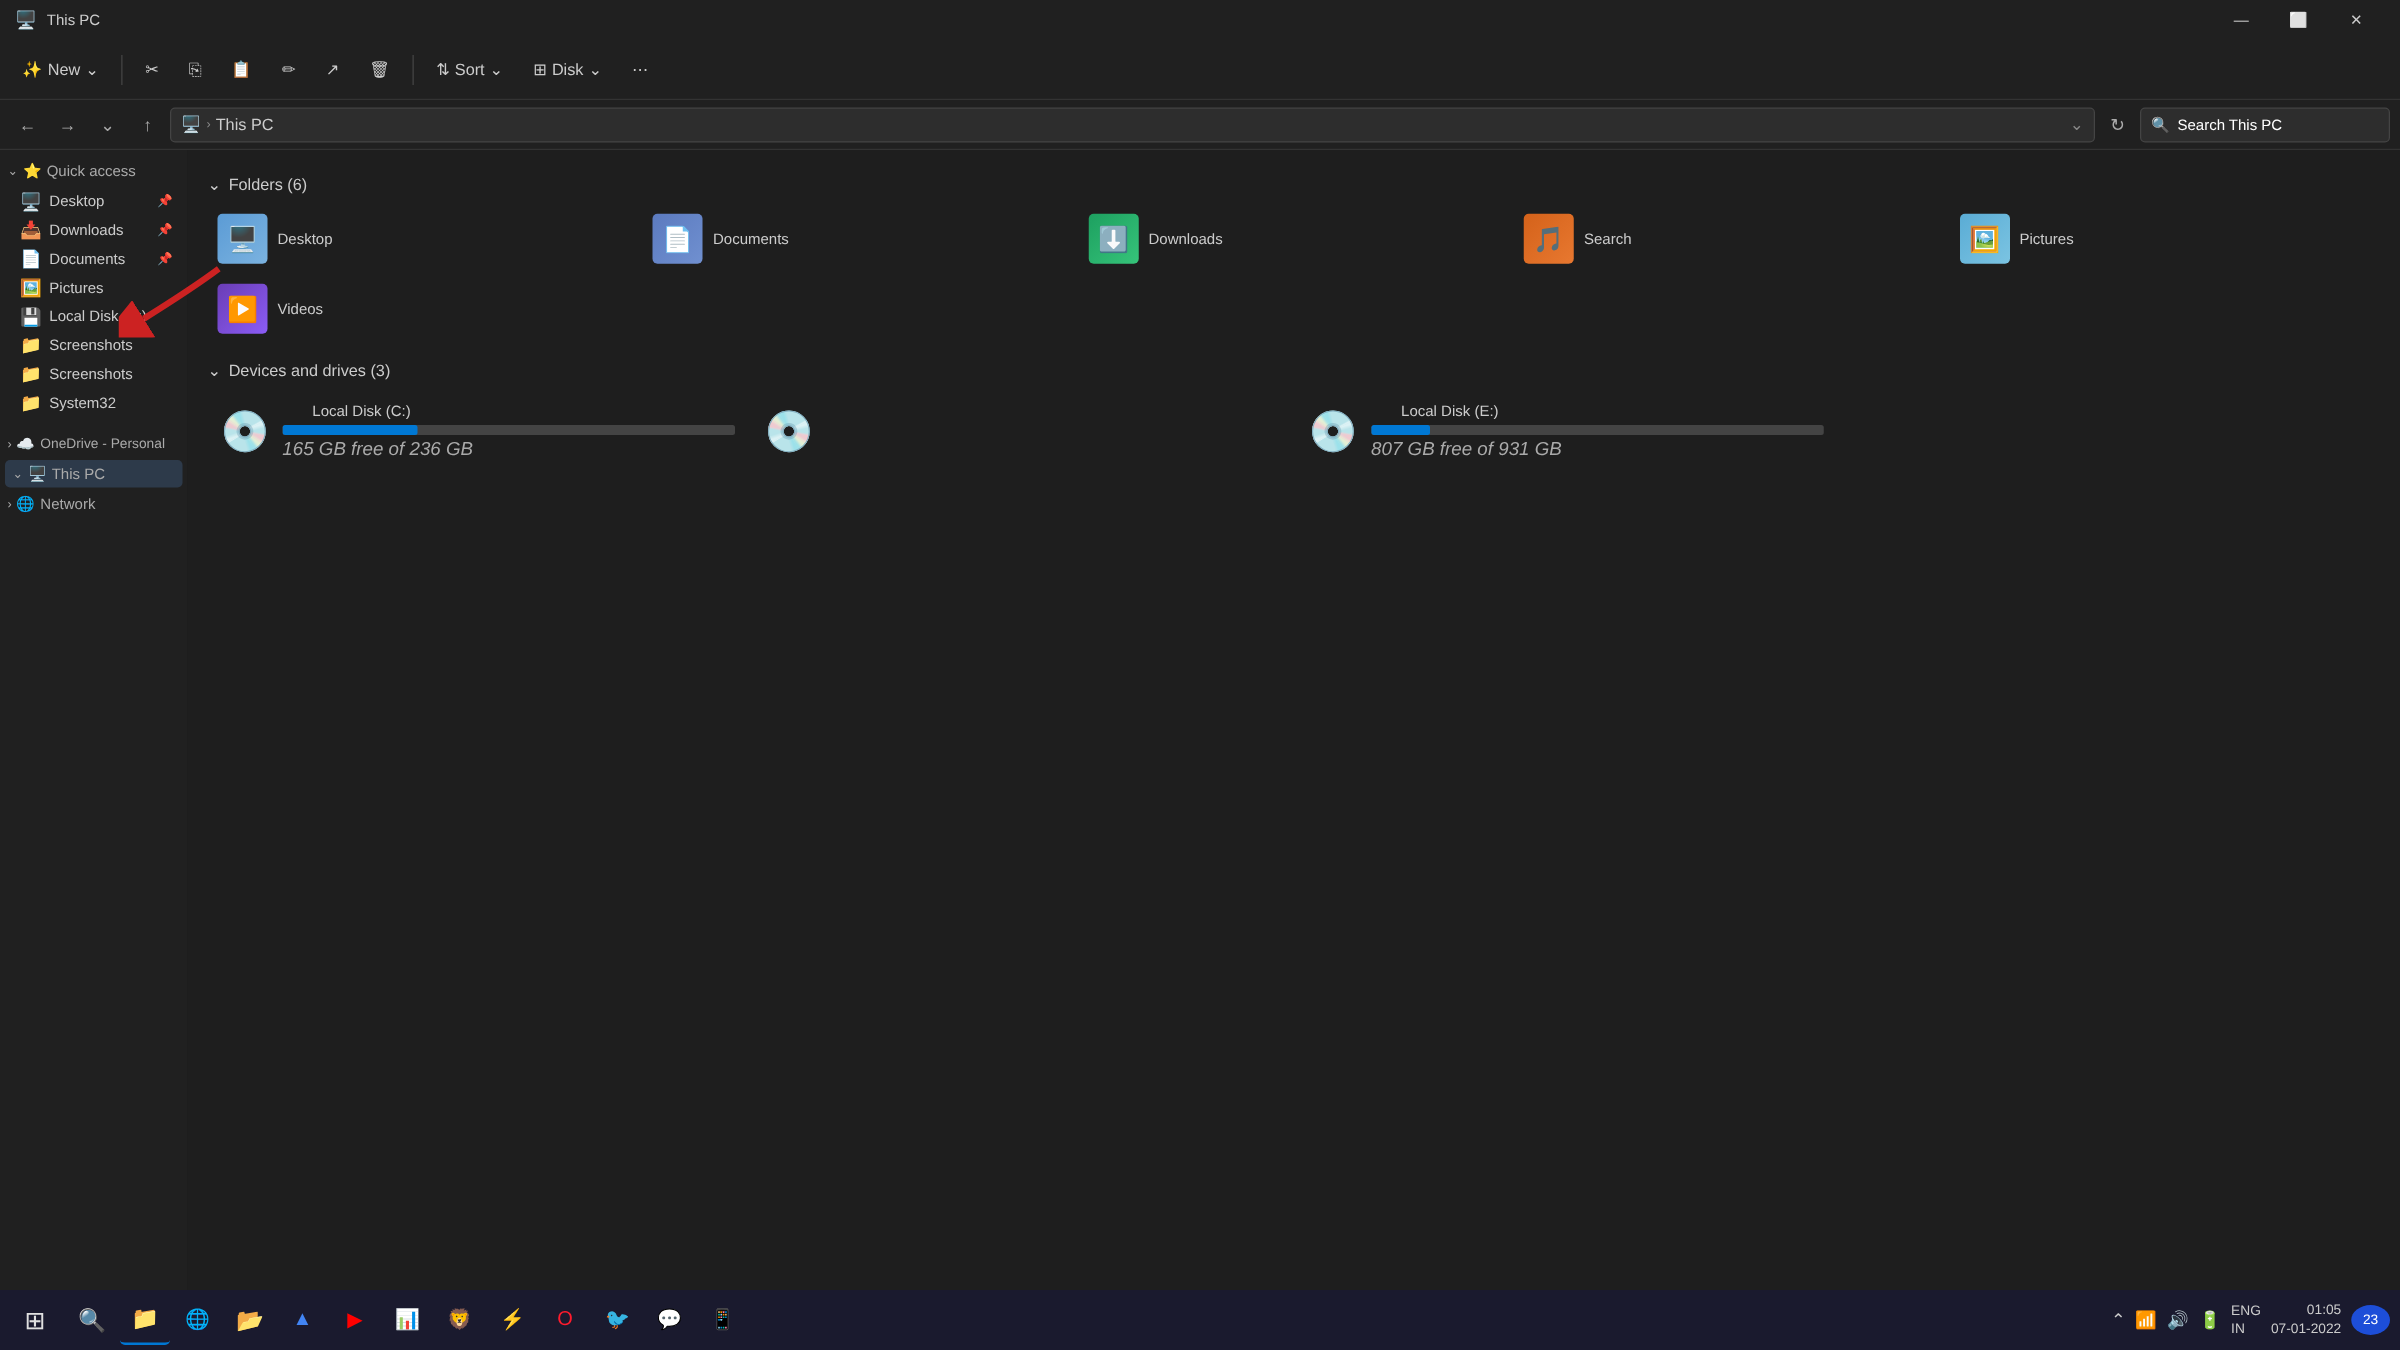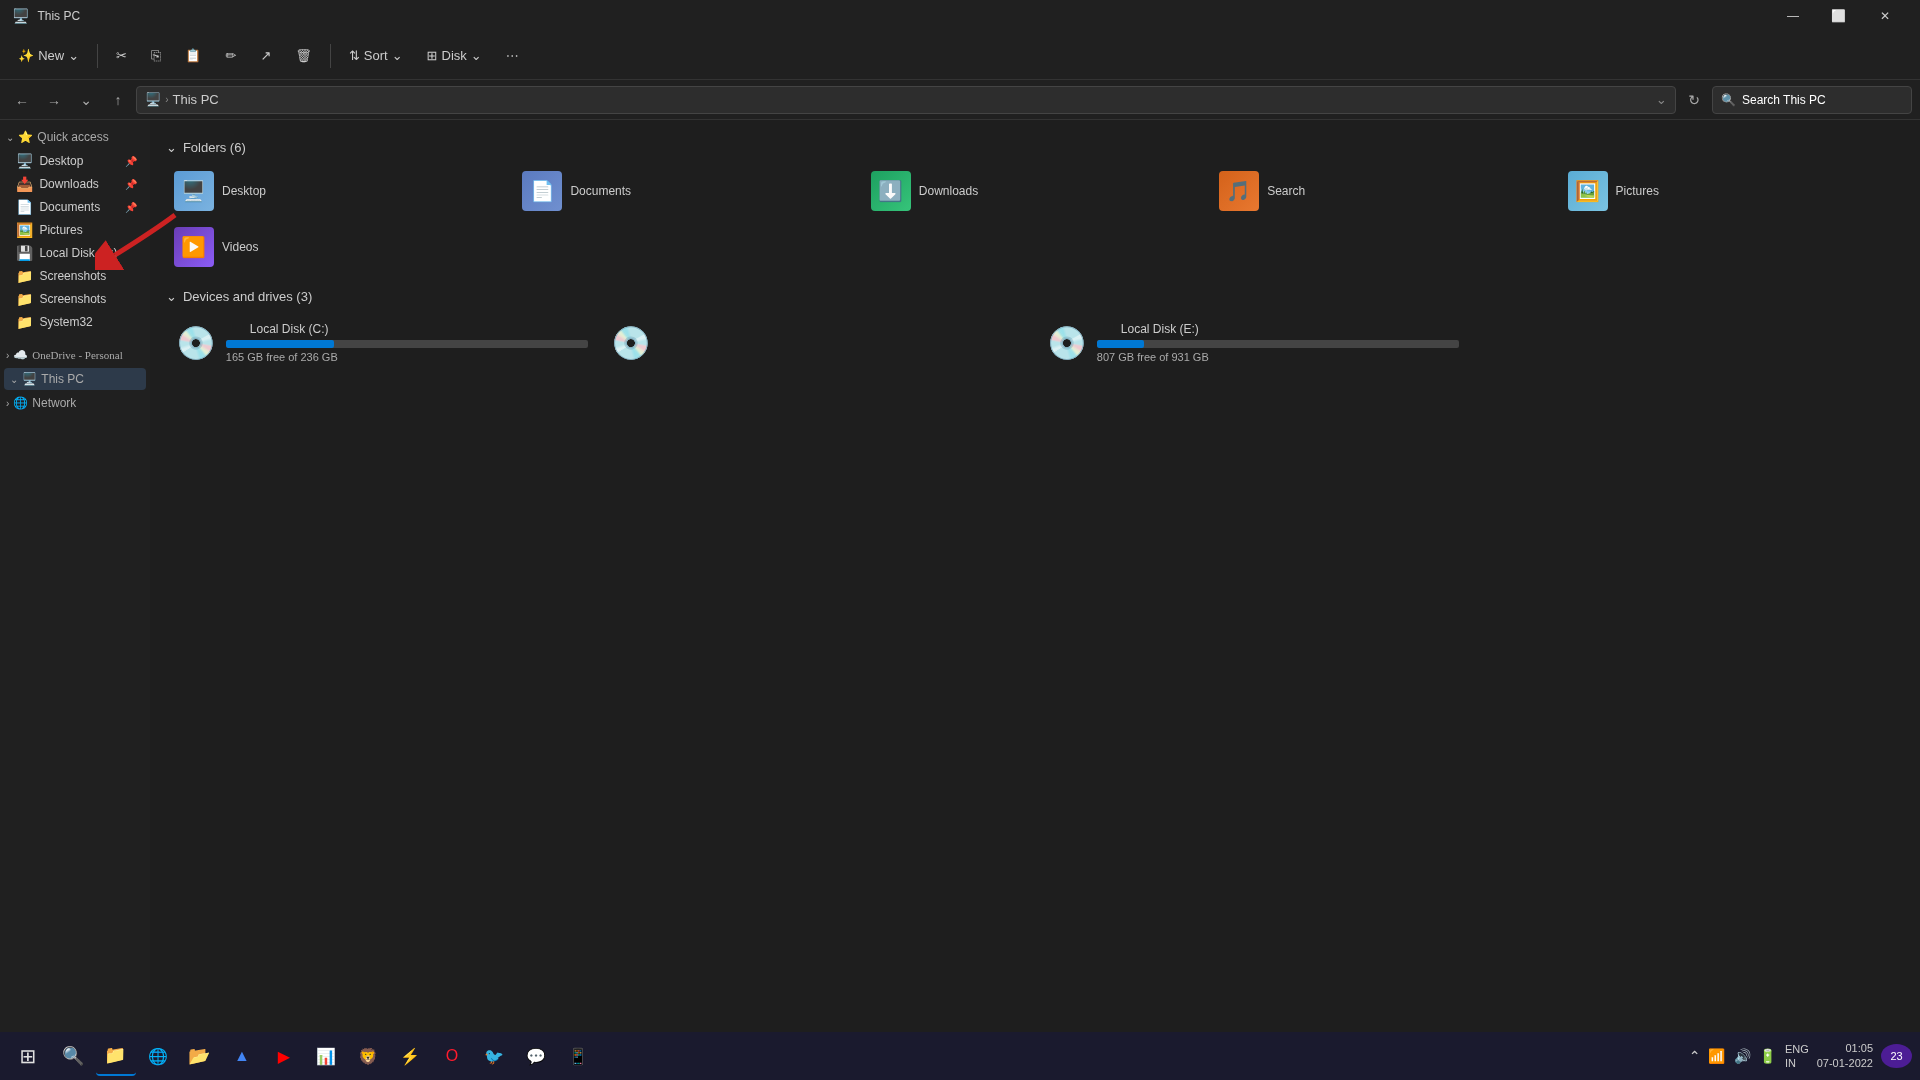--- a/index.html
+++ b/index.html
@@ -225,21 +225,21 @@
       background: #444;
       border-radius: 2px;
       overflow: hidden;
       margin-bottom: 3px;
     }
     .drive-bar-fill {
       height: 100%;
       background: #0078d4;
       border-radius: 2px;
     }
-    .drive-free { font-size: 11px; color: #aaa; }
+    .drive-free { font-size: 15px; color: #aaa; font-style: italic; }
 
     
     .status-bar {
       height: 28px;
       background: #202020;
       border-top: 1px solid #333;
       display: flex;
       align-items: center;
       padding: 0 12px;
       font-size: 12px;
@@ -292,21 +292,21 @@
       align-items: center;
       gap: 8px;
       font-size: 11px;
       color: #ccc;
     }
     .taskbar-clock { text-align: right; line-height: 1.4; }
     .tray-icon { font-size: 14px; cursor: pointer; }
     .tray-avatar {
       width: 31px; height: 24px;
       border-radius: 50%;
-      background: #4c1d95;
+      background: #1d4ed8;
       display: flex; align-items: center; justify-content: center;
       font-size: 11px;
       color: white;
     }
     .lang-indicator { font-size: 11px; color: #ccc; line-height: 1.3; }
 
     
     .red-arrow {
       position: absolute;
       left: 95px;
@@ -430,21 +430,21 @@
     <div class="sidebar-item">
       <span class="sidebar-icon">📁</span>
       <span>System32</span>
     </div>
 
     <div style="height:8px;"></div>
 
     <div class="sidebar-section">
       <span style="font-size:10px;">›</span>
       <span>☁️</span>
-      <span style="font-size:11px;font-family:Liberation Serif, serif;">OneDrive - Personal</span>
+      <span style="font-size:11px;">OneDrive - Personal</span>
     </div>
 
     <div class="sidebar-section active" style="background:#2d3a4a;border-radius:4px;margin:1px 4px;">
       <span style="font-size:10px;">⌄</span>
       <span>🖥️</span>
       <span>This PC</span>
     </div>
 
     <div class="sidebar-section">
       <span style="font-size:10px;">›</span>

